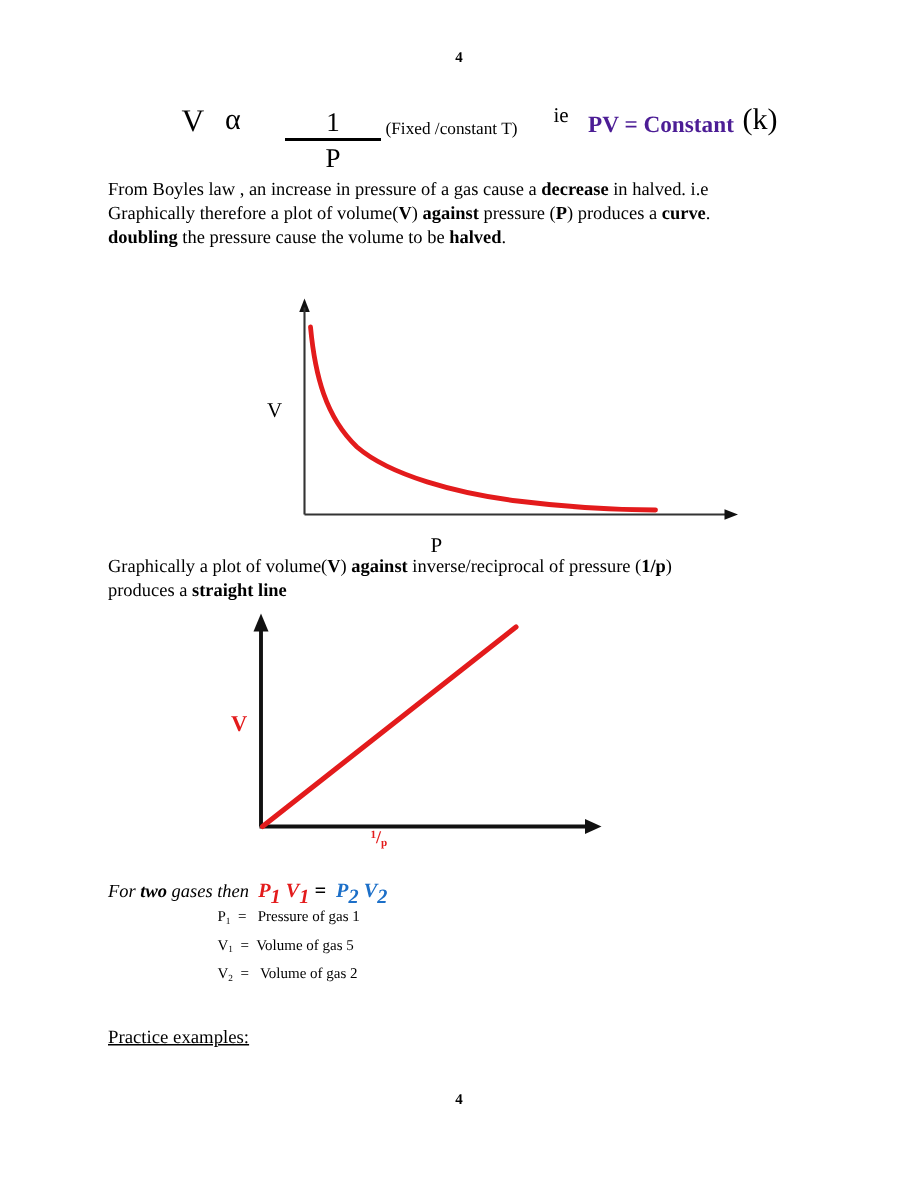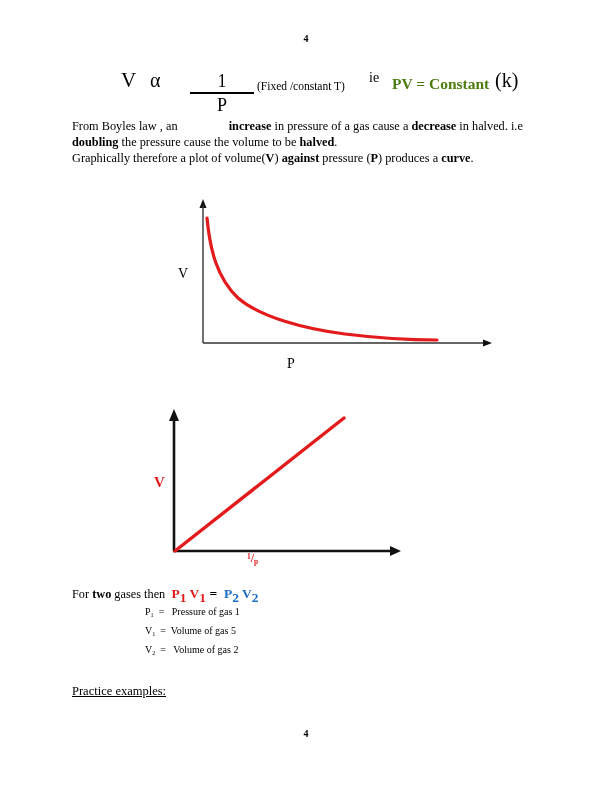--- a/index.html
+++ b/index.html
@@ -25,21 +25,21 @@
   .f-den {left:190px; top:95px;  width:64px; text-align:center; font-size:18px;}
   .f-cond{left:257px; top:80px;  font-size:11.5px; font-weight:normal;}
   .f-ie  {left:369px; top:70px;  font-size:14px;}
   .f-pv  {left:392px; top:75px;  font-size:15.5px; font-weight:bold;}
   .f-k   {left:495px; top:69px;  font-size:20px;}
   
   .textblock{font-size:12.3px; line-height:15.8px;}
   .line{white-space:pre;}
   .para1{left:72px; top:119px;}
   .para2{left:72px; top:370px;}
-  .twogas{left:72px; top:586px;}
+  .twogas{left:72px; top:586px;font-style:italic;}
   .defs{left:145px; top:604px; font-size:10px; line-height:16.2px;}
   .practice{left:72px; top:684px; font-size:12.5px; text-decoration:underline;}
   .sub{font-size:0.62em; vertical-align:-0.28em;}
   .sup{font-size:0.62em; vertical-align:0.45em;}
   
   .g1{left:170px; top:195px;}
   .g2{left:140px; top:405px;}
   .svg-label{font-family:"Liberation Serif", serif; font-size:14px;}
   .svg-label-red{font-family:"Liberation Serif", serif; font-size:15px; font-weight:bold;}
   .invp-label{left:247px; top:551px; font-size:12px; font-weight:bold; color:#e31b1c; white-space:pre;}
@@ -50,39 +50,43 @@
 <div class="page">
 
   <div class="abs pagenum" style="top:33px;">4</div>
 
   <div class="abs f-v">V</div>
   <div class="abs f-al">α</div>
   <div class="abs f-num">1</div>
   <div class="abs f-den">P</div>
   <div class="abs f-cond">(Fixed /constant T)</div>
   <div class="abs f-ie">ie</div>
-  <div class="abs f-pv" style="color:#4d7c0f;">PV = Constant</div>
+  <div class="abs f-pv" style="color:#4c1d95;">PV = Constant</div>
   <div class="abs f-k">(k)</div>
 
   <div class="abs textblock para1">
-    <div class="line"><span>From Boyles law , an </span><span style="font-weight: bold; margin-left: 48px;">increase</span><span> in pressure of a gas cause a </span><span style="font-weight: bold;">decrease</span><span> in halved. i.e</span></div>
+    <div class="line"><span>From Boyles law , an </span><span style="font-weight: normal;">increase</span><span> in pressure of a gas cause a </span><span style="font-weight: bold;">decrease</span><span> in halved. i.e</span></div>
+    <div class="line"><span>Graphically therefore a plot of volume(</span><span style="font-weight: bold;">V</span><span>) </span><span style="font-weight: bold;">against</span><span> pressure (</span><span style="font-weight: bold;">P</span><span>) produces a </span><span style="font-weight: bold;">curve</span><span>.</span></div>
     <div class="line"><span style="font-weight: bold;">doubling</span><span> the pressure cause the volume to be </span><span style="font-weight: bold;">halved</span><span>.</span></div>
-    <div class="line"><span>Graphically therefore a plot of volume(</span><span style="font-weight: bold;">V</span><span>) </span><span style="font-weight: bold;">against</span><span> pressure (</span><span style="font-weight: bold;">P</span><span>) produces a </span><span style="font-weight: bold;">curve</span><span>.</span></div>
   </div>
 
   <svg class="abs g1" width="330" height="180" viewBox="0 0 330 180">
     <polygon points="33,4 29.5,13 36.5,13" fill="#111"></polygon>
     <line x1="33" y1="10" x2="33" y2="148" stroke="#333" stroke-width="1.4"></line>
     <line x1="33" y1="148" x2="314" y2="148" stroke="#333" stroke-width="1.4"></line>
     <polygon points="322,148 313,144.5 313,151.5" fill="#111"></polygon>
     <path d="M 37 23 C 40 55, 47 83, 68 103 C 90 122, 135 134, 175 139 C 215 144, 248 145, 267 145" fill="none" stroke="#e31b1c" stroke-width="3.2" stroke-linecap="round"></path>
     <text x="8" y="83" class="svg-label" fill="#000">V</text>
     <text x="117" y="173" class="svg-label" fill="#000">P</text>
   </svg>
 
+  <div class="abs textblock para2">
+    <div class="line"><span>Graphically a plot of volume(</span><span style="font-weight: bold;">V</span><span>) </span><span style="font-weight: bold;">against</span><span> inverse/reciprocal of pressure (</span><span style="font-weight: bold;">1/p</span><span>)</span></div>
+    <div class="line"><span>produces a </span><span style="font-weight: bold;">straight line</span></div>
+  </div>
 
   <svg class="abs g2" width="280" height="170" viewBox="0 0 280 170">
     <polygon points="34,4 29,16 39,16" fill="#111"></polygon>
     <line x1="34" y1="12" x2="34" y2="146" stroke="#111" stroke-width="2.6"></line>
     <line x1="33" y1="146" x2="251" y2="146" stroke="#111" stroke-width="2.6"></line>
     <polygon points="261,146 250,141 250,151" fill="#111"></polygon>
     <line x1="35" y1="146" x2="204" y2="13" stroke="#e31b1c" stroke-width="3.4" stroke-linecap="round"></line>
     <text x="14" y="82" class="svg-label-red" fill="#e31b1c">V</text>
   </svg>
 

